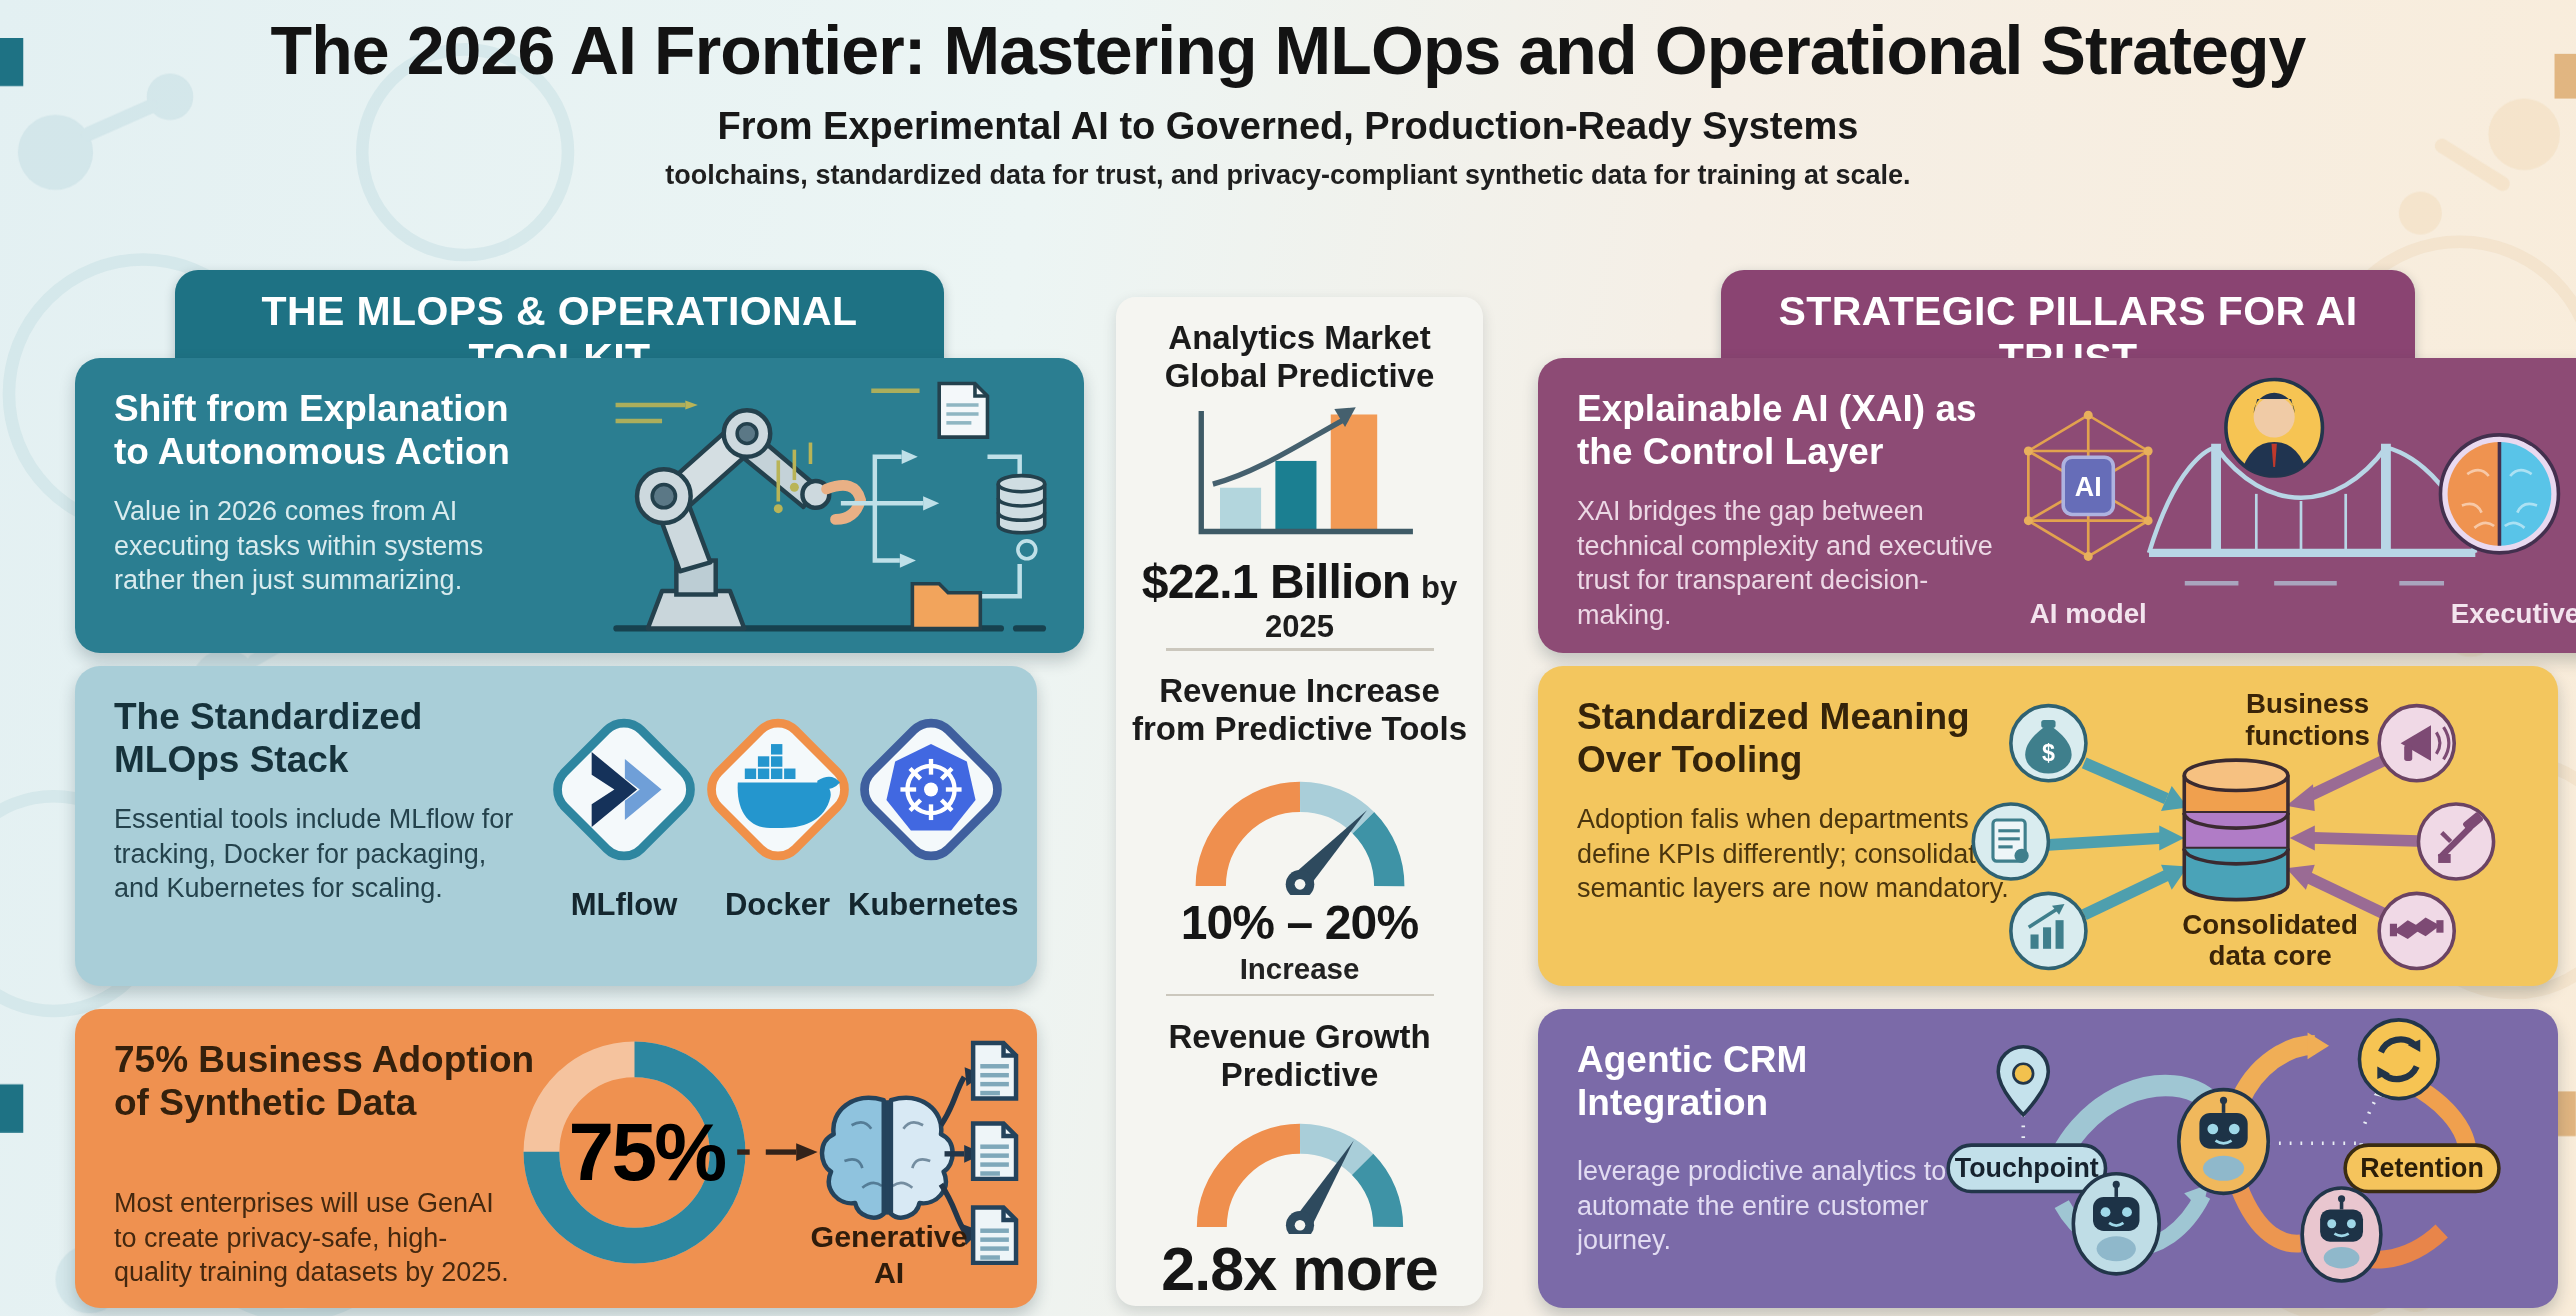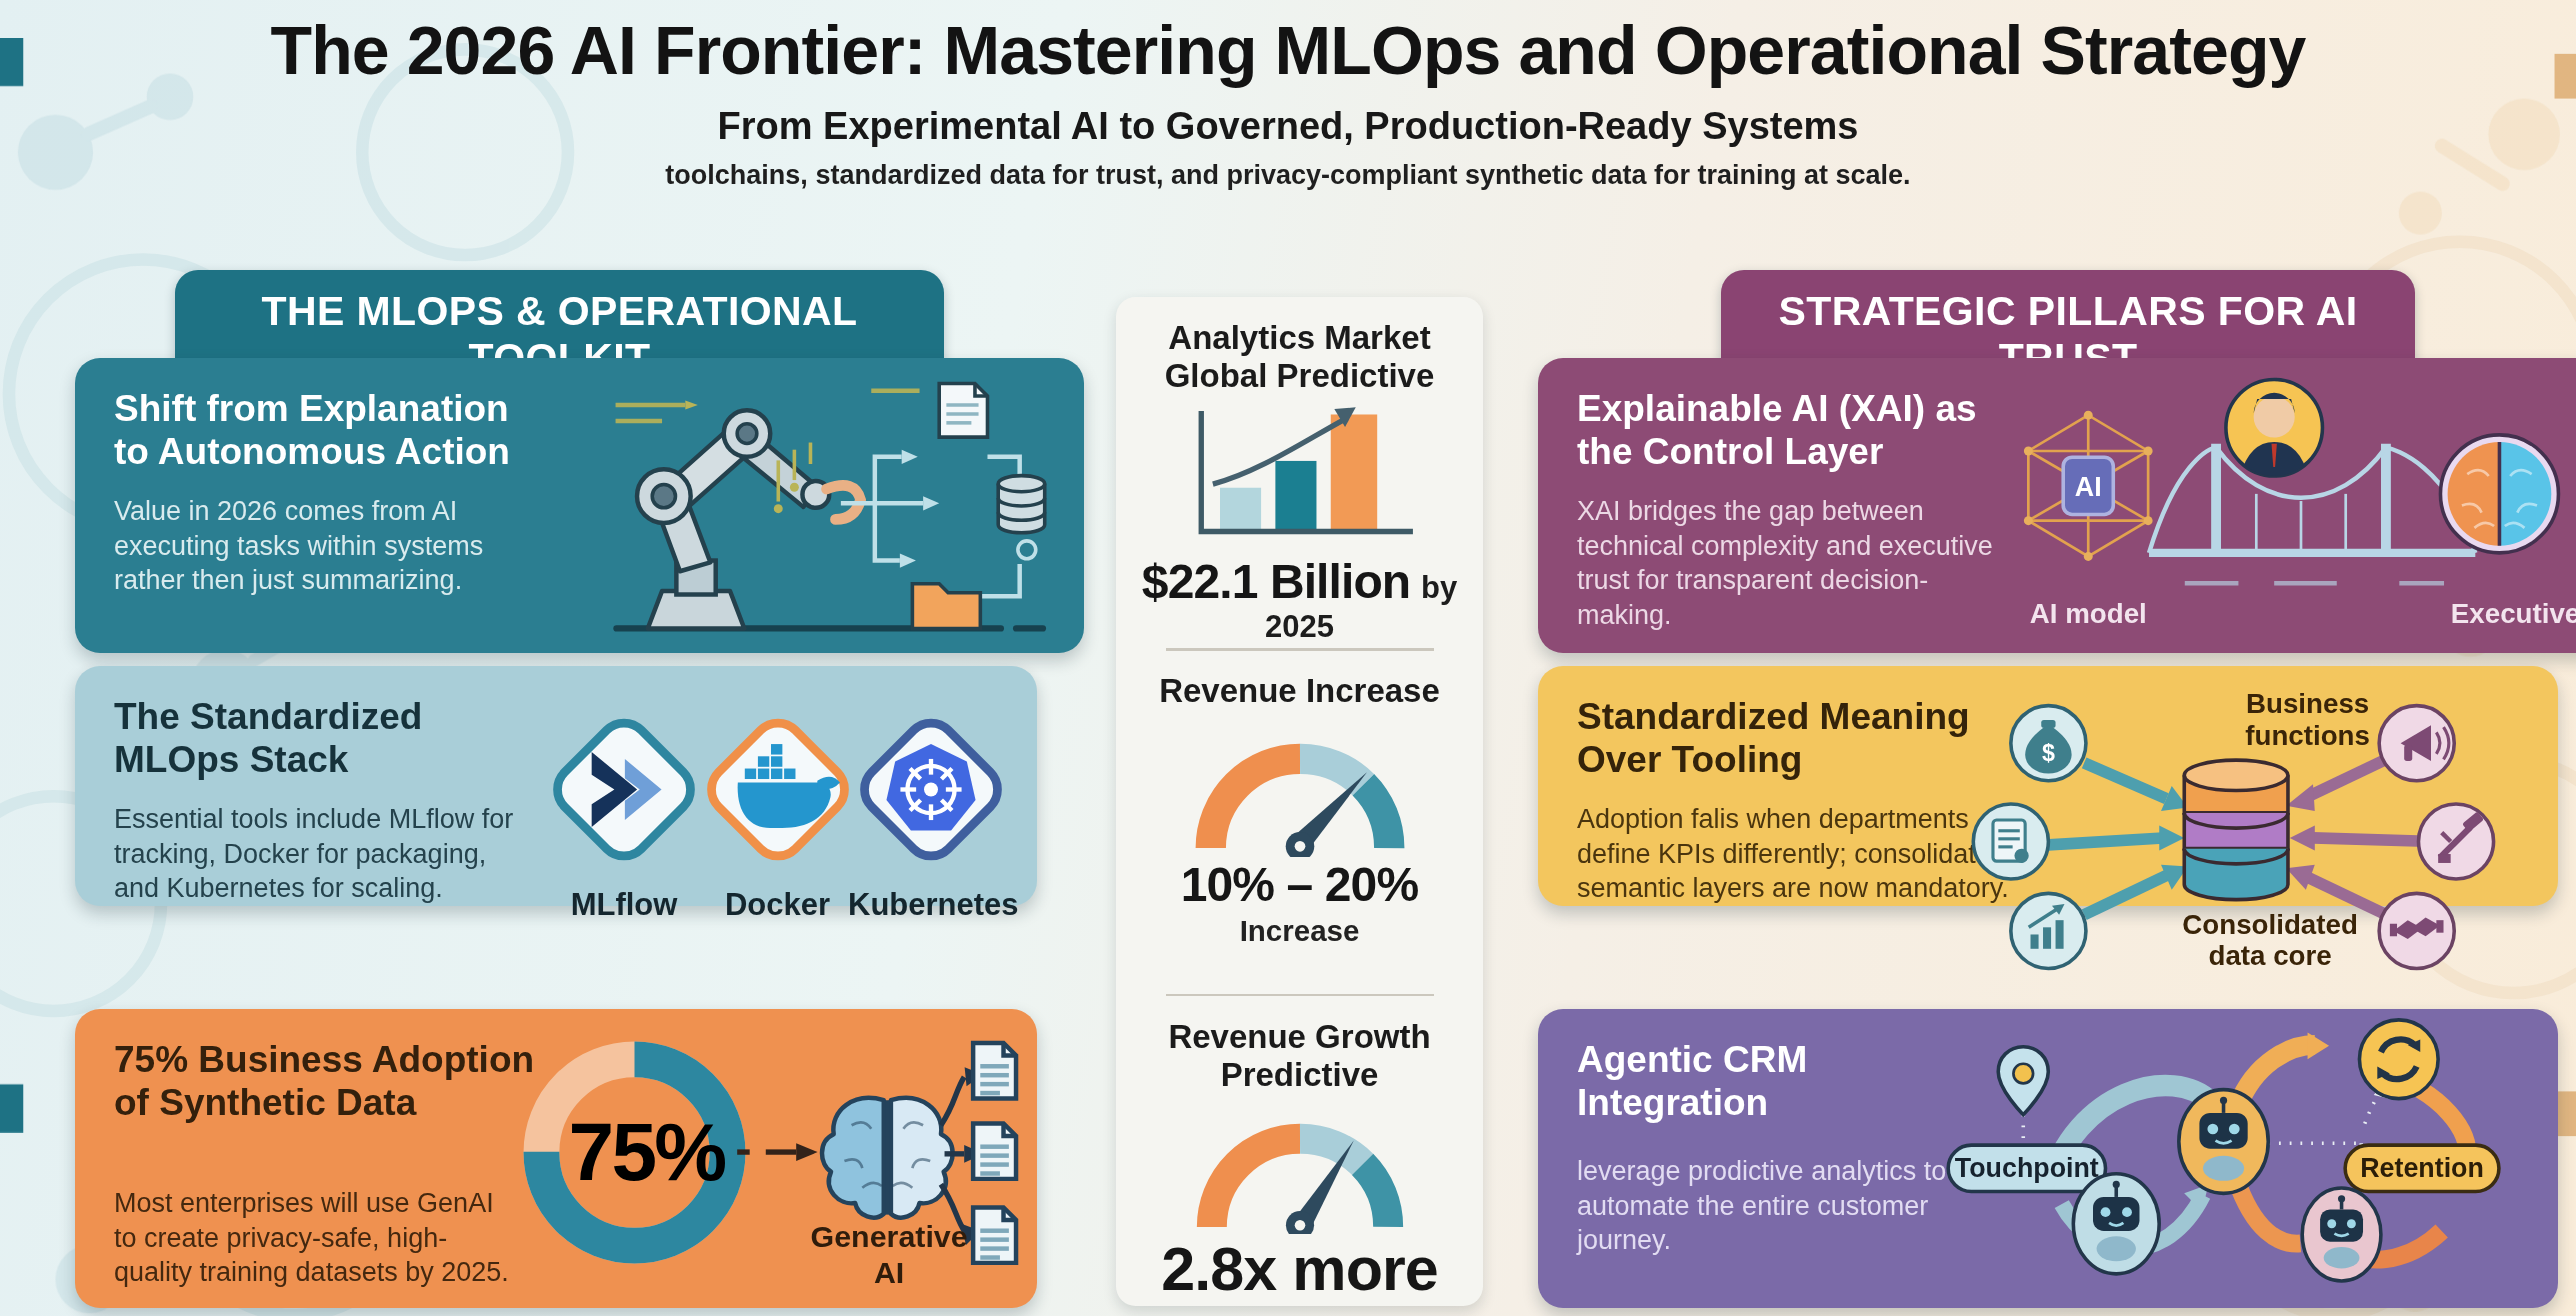--- a/index.html
+++ b/index.html
@@ -22,21 +22,21 @@
        font-size:41px;font-weight:700;letter-spacing:0.4px;padding-top:18px;box-sizing:border-box;
        box-shadow:0 4.5px 10.7px rgba(10,40,50,.25);}
   .tab-left{left:175px;width:769px;background:#1e7284;}
   .tab-right{left:1721px;width:694px;background:#8a4472;}
 
   
   .card{position:absolute;border-radius:25px;box-shadow:0 7.2px 16px rgba(20,40,50,.22);z-index:2;}
   .col-left{left:75px;width:962px;}
   .col-right{left:1538px;width:1020px;}
   .row1{top:358px;height:295px;padding-left:47px;}
-  .row2{top:666px;height:240px;}
+  .row2{top:666px;height:320px;}
   .row3{top:1009px;height:299px;}
   .card-teal{background:#2b7e91;}
   .card-lightblue{background:#a9ced8;}
   .card-orange{background:#ef9150;}
   .card-plum{background:#8d4b75;}
   .card-gold{background:#f3c65e;}
   .card-purple{background:#7b6aa8;}
 
   .card h3{position:absolute;left:39px;top:30px;margin:0;font-size:37px;line-height:1.16;font-weight:700;}
   .card h3 span{display:block;}
@@ -353,20 +353,21 @@
       <div>
         
       </div>
     </section>
 
     <div class="mid-div"></div>
 
     <section class="mid-sec m-s2">
       <div class="m-title">
         <span>Revenue Increase</span>
+        <span>from Predictive Tools</span>
       </div>
       <svg class="m-chart" width="268" height="141" viewBox="0 0 300 158">
         <path d="M50 148 A100 100 0 0 1 150 48" fill="none" stroke="#ef8f4e" stroke-width="34"></path>
         <path d="M150 48 A100 100 0 0 1 221 77" fill="none" stroke="#a9ced9" stroke-width="34"></path>
         <path d="M221 77 A100 100 0 0 1 250 148" fill="none" stroke="#3e93a6" stroke-width="34"></path>
         <polygon points="225,63 157,153 139,138" fill="#2e4a5e"></polygon>
         <circle cx="150" cy="146" r="16" fill="#2e4a5e"></circle>
         <circle cx="150" cy="146" r="6" fill="#f5f5f1"></circle>
       </svg>
       <div class="m-statrow"><span class="m-stat">10% – 20%</span></div>

